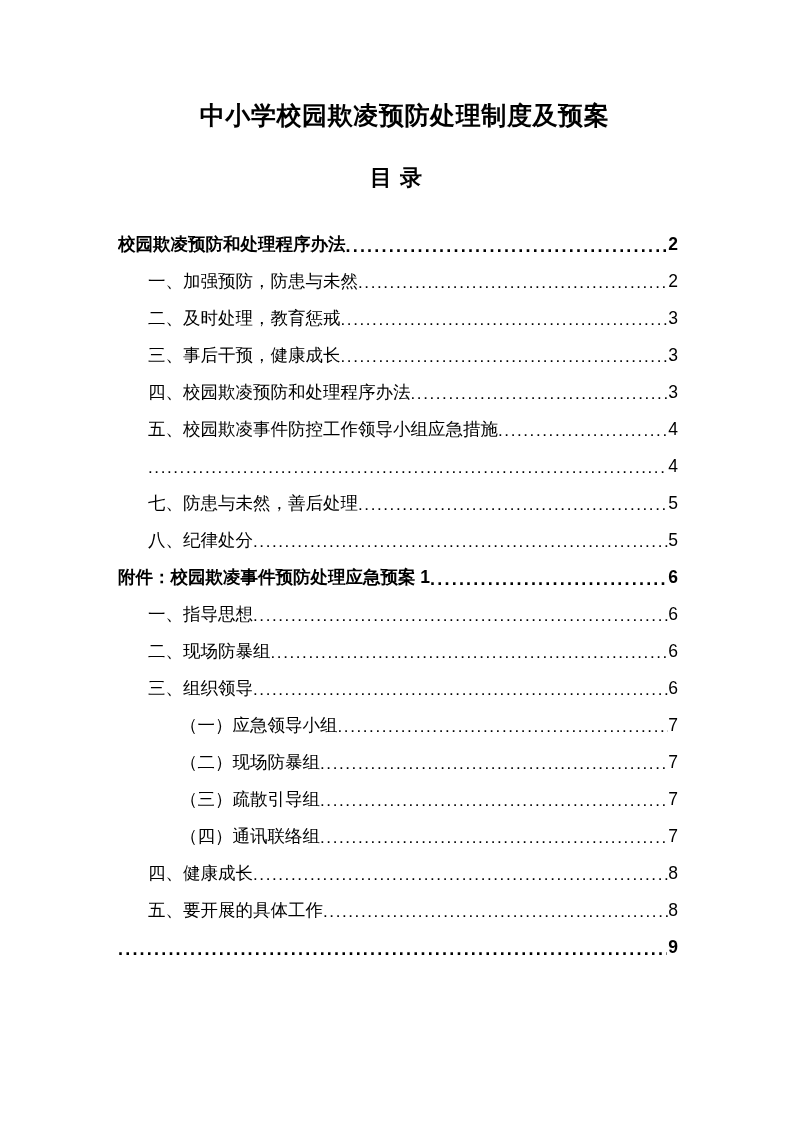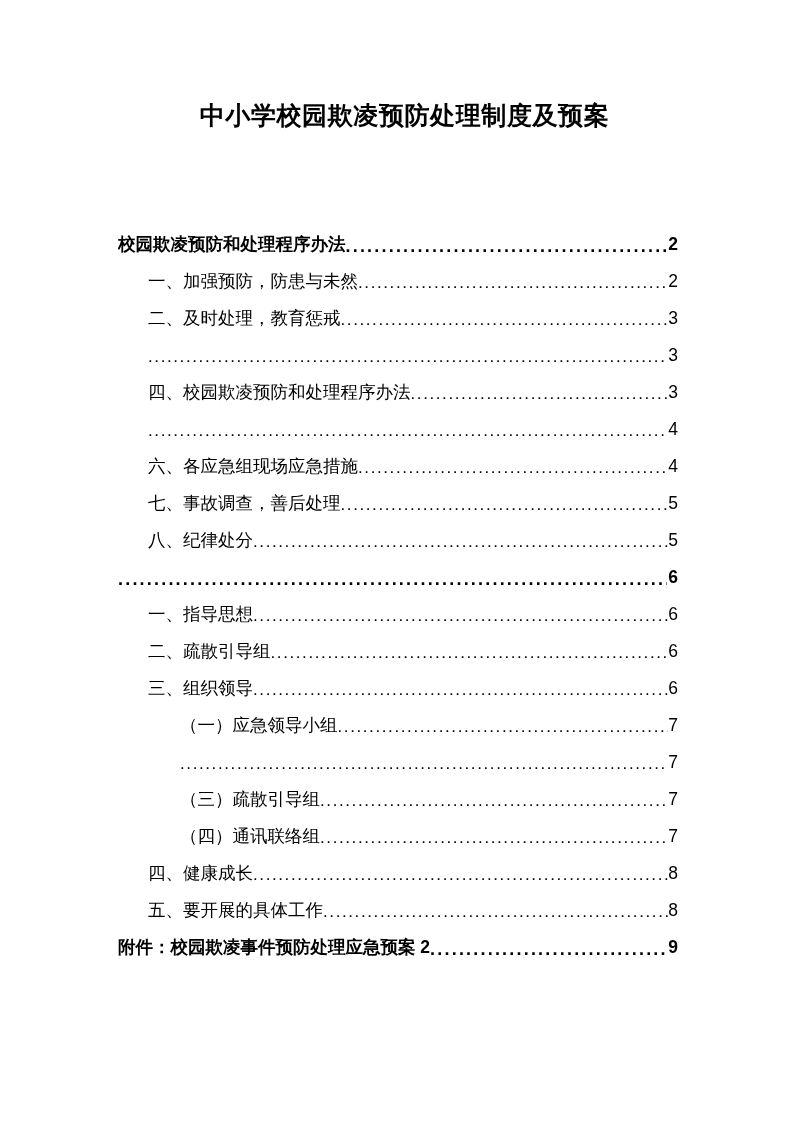--- a/index.html
+++ b/index.html
@@ -114,90 +114,94 @@
     min-width: 10px;
   }
 </style>
 </head>
 <body>
 
 <div class="page">
 
   <div class="doc-title">中小学校园欺凌预防处理制度及预案</div>
 
+  <div class="toc-heading">目 录</div>
 
   <div class="toc">
       <div class="toc-entry lvl1">
         <span class="label">校园欺凌预防和处理程序办法</span>
         <span class="leader">.......................................................................................................................</span>
         <span class="page-num">2</span>
       </div>
       <div class="toc-entry lvl2">
         <span class="label">一、加强预防，防患与未然</span>
         <span class="leader">.......................................................................................................................</span>
         <span class="page-num">2</span>
       </div>
       <div class="toc-entry lvl2">
         <span class="label">二、及时处理，教育惩戒</span>
         <span class="leader">.......................................................................................................................</span>
         <span class="page-num">3</span>
       </div>
       <div class="toc-entry lvl2">
+        <span class="label">三、事后干预，健康成长</span>
         <span class="leader">.......................................................................................................................</span>
         <span class="page-num">3</span>
       </div>
       <div class="toc-entry lvl2">
         <span class="label">四、校园欺凌预防和处理程序办法</span>
         <span class="leader">.......................................................................................................................</span>
         <span class="page-num">3</span>
       </div>
       <div class="toc-entry lvl2">
+        <span class="label">五、校园欺凌事件防控工作领导小组应急措施</span>
         <span class="leader">.......................................................................................................................</span>
         <span class="page-num">4</span>
       </div>
       <div class="toc-entry lvl2">
-        <span class="label">六、各应急组现场应急措施</span>
         <span class="leader">.......................................................................................................................</span>
         <span class="page-num">4</span>
       </div>
       <div class="toc-entry lvl2">
-        <span class="label">七、事故调查，善后处理</span>
+        <span class="label">七、防患与未然，善后处理</span>
         <span class="leader">.......................................................................................................................</span>
         <span class="page-num">5</span>
       </div>
       <div class="toc-entry lvl2">
         <span class="label">八、纪律处分</span>
         <span class="leader">.......................................................................................................................</span>
         <span class="page-num">5</span>
       </div>
       <div class="toc-entry lvl1">
+        <span class="label">附件：校园欺凌事件预防处理应急预案 1</span>
         <span class="leader">.......................................................................................................................</span>
         <span class="page-num">6</span>
       </div>
       <div class="toc-entry lvl2">
         <span class="label">一、指导思想</span>
         <span class="leader">.......................................................................................................................</span>
         <span class="page-num">6</span>
       </div>
       <div class="toc-entry lvl2">
-        <span class="label">二、疏散引导组</span>
+        <span class="label">二、现场防暴组</span>
         <span class="leader">.......................................................................................................................</span>
         <span class="page-num">6</span>
       </div>
       <div class="toc-entry lvl2">
         <span class="label">三、组织领导</span>
         <span class="leader">.......................................................................................................................</span>
         <span class="page-num">6</span>
       </div>
       <div class="toc-entry lvl3">
         <span class="label">（一）应急领导小组</span>
         <span class="leader">.......................................................................................................................</span>
         <span class="page-num">7</span>
       </div>
       <div class="toc-entry lvl3">
+        <span class="label">（二）现场防暴组</span>
         <span class="leader">.......................................................................................................................</span>
         <span class="page-num">7</span>
       </div>
       <div class="toc-entry lvl3">
         <span class="label">（三）疏散引导组</span>
         <span class="leader">.......................................................................................................................</span>
         <span class="page-num">7</span>
       </div>
       <div class="toc-entry lvl3">
         <span class="label">（四）通讯联络组</span>
@@ -208,19 +212,18 @@
         <span class="label">四、健康成长</span>
         <span class="leader">.......................................................................................................................</span>
         <span class="page-num">8</span>
       </div>
       <div class="toc-entry lvl2">
         <span class="label">五、要开展的具体工作</span>
         <span class="leader">.......................................................................................................................</span>
         <span class="page-num">8</span>
       </div>
       <div class="toc-entry lvl1">
-        <span class="label">附件：校园欺凌事件预防处理应急预案 2</span>
         <span class="leader">.......................................................................................................................</span>
         <span class="page-num">9</span>
       </div>
     </div>
 
 </div>
 
 </body></html>

